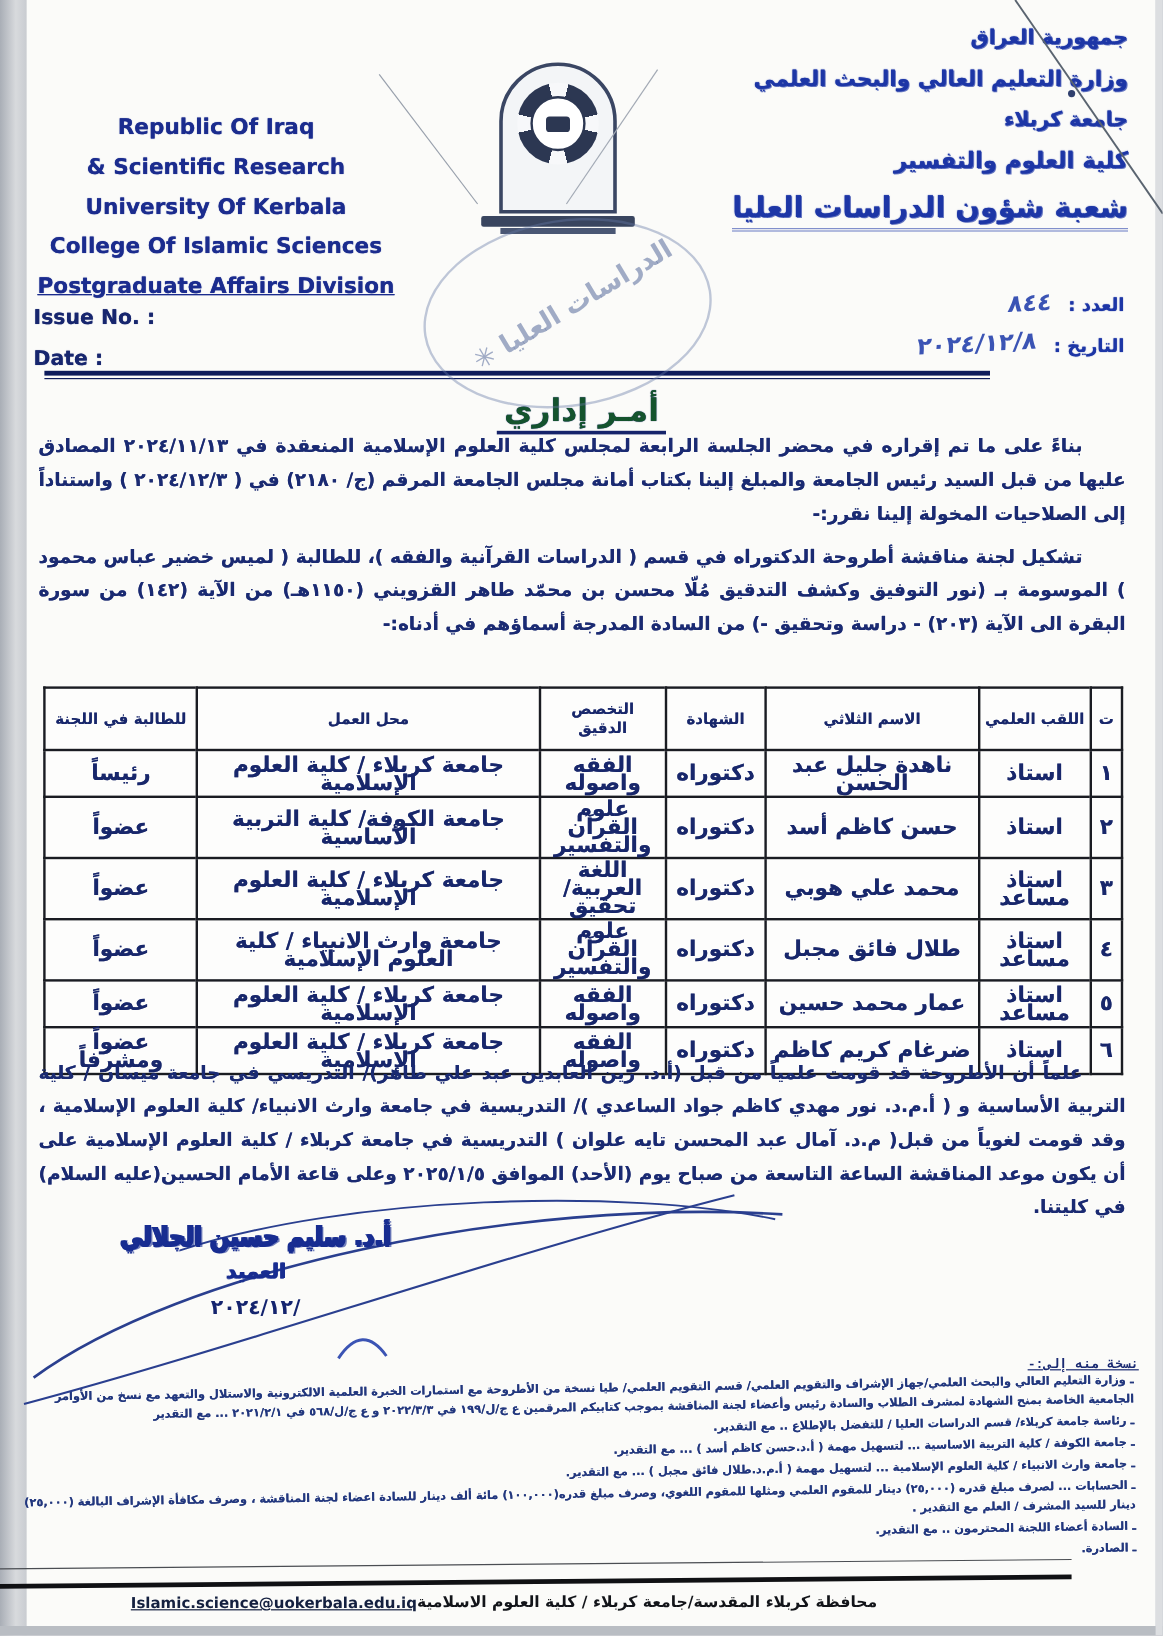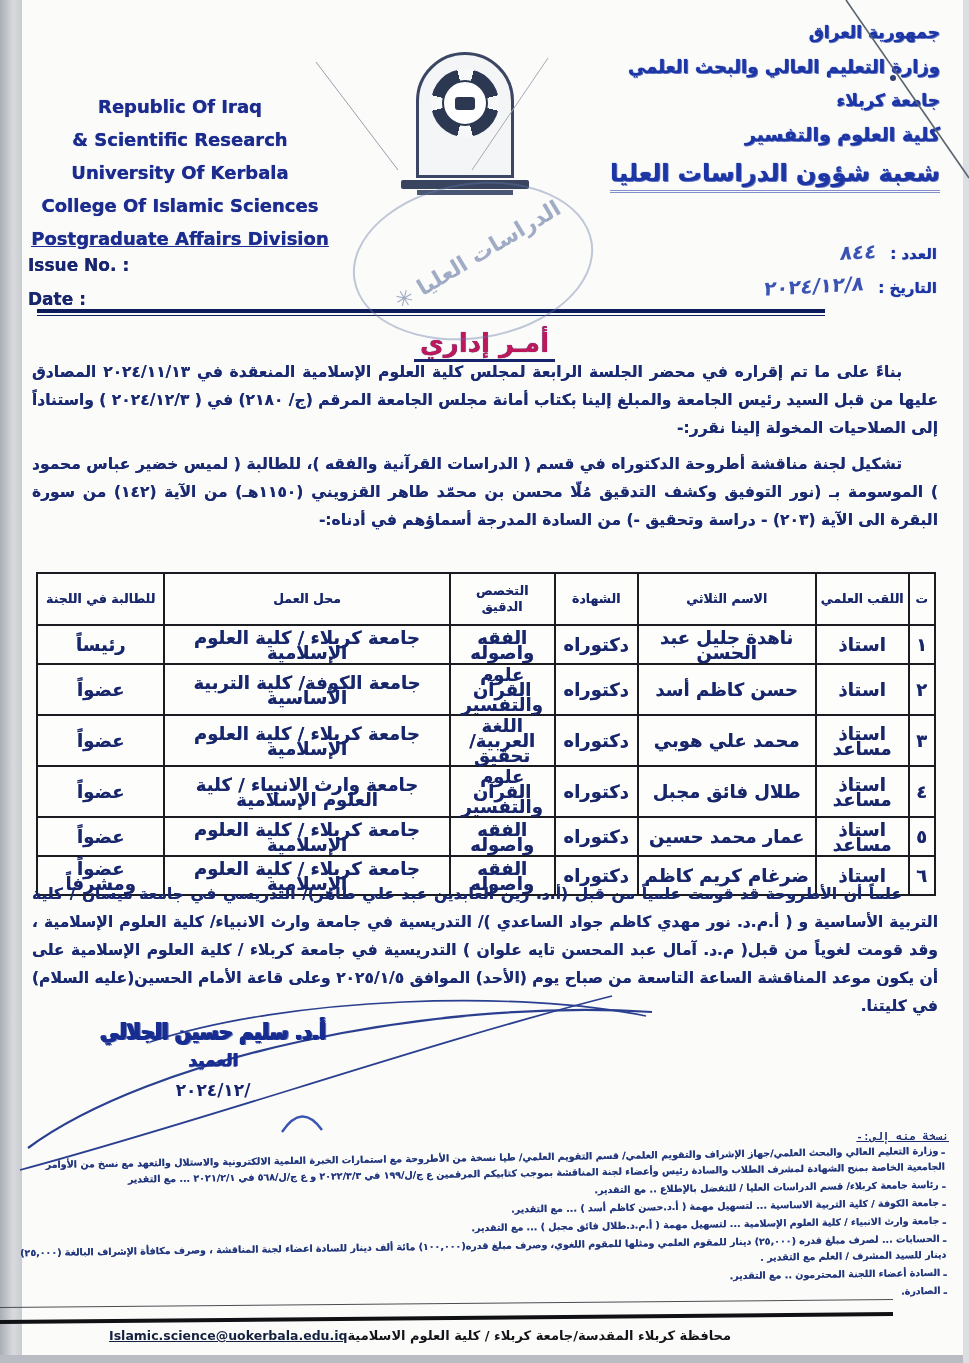--- a/index.html
+++ b/index.html
@@ -39,21 +39,21 @@
   .logo-base2{width:96px;height:5px;background:#4a5774;margin:1px auto 0;}
 
   
   .stamp{left:352px;top:183px;width:238px;height:152px;border:2px solid rgba(100,120,165,.4);border-radius:50%;transform:rotate(-9deg);z-index:1;}
   .stamp span{position:absolute;left:30px;top:58px;transform:rotate(-22deg);font-size:22px;font-weight:bold;color:rgba(85,105,155,.55);white-space:nowrap;direction:rtl;}
 
   .rule-top{left:37px;top:309px;width:788px;border-top:4px solid #0e1c5c;}
   .rule-top::after{content:"";display:block;margin-top:2px;border-top:1.5px solid #0e1c5c;}
 
   
-  .title{left:0;top:328px;width:100%;text-align:center;font-size:26px;font-weight:bold;color:#be185d;text-shadow:0 0 .8px #16246b;}
+  .title{left:0;top:328px;width:100%;text-align:center;font-size:26px;font-weight:bold;color:#14532d;text-shadow:0 0 .8px #16246b;}
   .title span{border-bottom:3px solid #16246b;padding:0 6px 1px;}
   .para{left:32px;width:906px;direction:rtl;text-align:justify;font-weight:bold;font-size:15.5px;line-height:28px;color:#1a2a72;text-shadow:0 0 .5px rgba(26,42,114,.8);margin:0;}
   .para.indent{text-indent:36px;}
   .p1{top:358px;}
   .p2{top:450px;}
   .p3{top:880px;}
 
   
   .tblwrap{left:36px;top:572px;width:900px;}
   table.tbl{border-collapse:collapse;width:100%;direction:rtl;background:#fdfdfc;}

